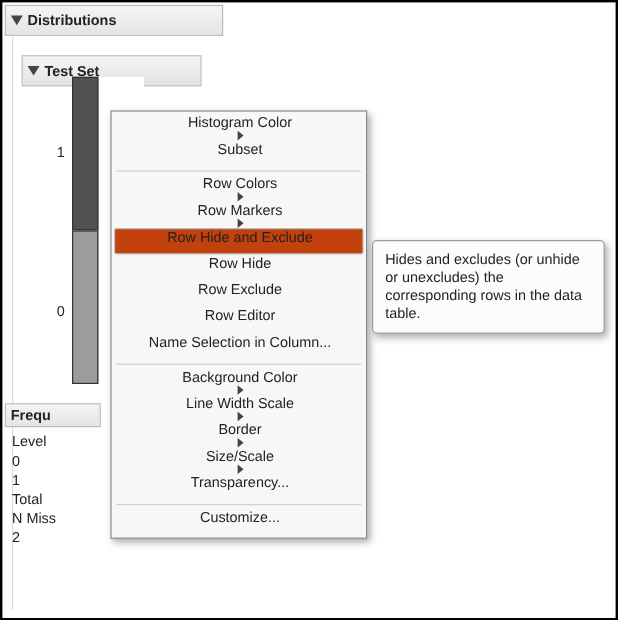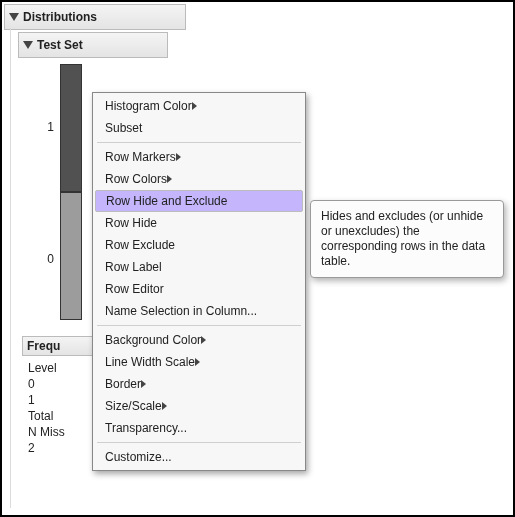--- a/index.html
+++ b/index.html
@@ -4,37 +4,37 @@
 <style>
   * { box-sizing: border-box; margin: 0; padding: 0; font-family: Arial, sans-serif; font-size: 12px; color: #222; }
   body { background: #fff; width: 515px; height: 517px; position: relative; overflow: hidden; border: 2px solid #000; }
   .canvas { position: relative; width: 100%; height: 100%; }
 
   .section-header { display: flex; align-items: center; background: linear-gradient(#f4f4f4, #e4e4e4); border: 1px solid #bbb; height: 20px; padding: 12px 4px; font-weight: bold; }
   .section-header .disc { width: 0; height: 0; border-left: 5px solid transparent; border-right: 5px solid transparent; border-top: 8px solid #444; margin-right: 4px; }
   .section-header.sub { margin-left: 16px; width: 150px; }
 
   .dist-hdr { width: 182px; margin: 2px 0 0 2px; }
-  .testset-hdr { margin-top: 2px; }
+  .testset-hdr { margin-top: 16px; }
 
   .histogram { position: absolute; left: 58px; top: 60px; width: 60px; height: 260px; background: #fff; border-top: none; }
   .hist-bar { position: absolute; left: 0; width: 22px; background: #515151; border: 1px solid #333; }
   .bar-top { top: 0; height: 128px; }
   .bar-bot { top: 128px; height: 128px; background: #9c9c9c; }
   .axis-tick { position: absolute; left: -20px; width: 14px; text-align: right; }
   .tick1 { top: 56px; } .tick0 { top: 188px; }
 
-  .freq-panel { position: absolute; left: 20px; top: 332px; width: 80px; }
+  .freq-panel { position: absolute; left: 2px; top: 332px; width: 80px; }
   .freq-hdr { display: flex; align-items: center; background: linear-gradient(#f4f4f4, #e4e4e4); border: 1px solid #bbb; height: 20px; padding: 0 4px; font-weight: bold; }
   .freq-rows { padding: 4px 0 0 6px; line-height: 16px; }
   .freq-rows div { white-space: nowrap; }
 
   .context-menu { position: absolute; left: 90px; top: 88px; width: 214px; background: #f7f7f7; border: 1px solid #888; box-shadow: 2px 3px 6px rgba(0,0,0,0.35); padding: 2px 0; }
-  .menu-item { display: flex; align-items: center; height: 22px; padding: 0 10px 0 12px; cursor: default; }
-  .menu-item.highlight { background: #c4b5fd; border: 1px solid #bcbcbc; border-radius: 2px; margin: 0 2px; padding: 0 8px 0 10px; }
+  .menu-item { display: flex; align-items: center; justify-content: space-between; height: 22px; padding: 0 10px 0 12px; cursor: default; flex-direction: column; }
+  .menu-item.highlight { background: #c2410c; border: 1px solid #bcbcbc; border-radius: 2px; margin: 0 2px; padding: 0 8px 0 10px; }
   .menu-sep { height: 1px; background: #cfcfcf; margin: 3px 4px; }
   .submenu-arrow { width: 0; height: 0; border-top: 4px solid transparent; border-bottom: 4px solid transparent; border-left: 5px solid #444; }
 
   .tooltip { position: absolute; left: 308px; top: 196px; width: 194px; background: #fcfcfc; border: 1px solid #9a9a9a; border-radius: 4px; box-shadow: 2px 3px 6px rgba(0,0,0,0.3); padding: 8px 10px; line-height: 15px; color: #444; }
 
   .vline { position: absolute; left: 8px; top: 24px; width: 1px; height: 480px; background: #dcdcdc; }
 </style>
 </head>
 <body>
 <div class="canvas">
@@ -76,38 +76,35 @@
   <div class="context-menu" id="ctxmenu">
       <div class="menu-item">
         <span>Histogram Color</span>
         <span class="submenu-arrow"></span>
       </div>
       <div class="menu-item">
         <span>Subset</span>
       </div>
       <div class="menu-sep"></div>
       <div class="menu-item">
-        <span>Row Markers</span>
+        <span>Row Colors</span>
         <span class="submenu-arrow"></span>
       </div>
       <div class="menu-item">
-        <span>Row Colors</span>
+        <span>Row Markers</span>
         <span class="submenu-arrow"></span>
       </div>
       <div class="menu-item highlight">
         <span>Row Hide and Exclude</span>
       </div>
       <div class="menu-item">
         <span>Row Hide</span>
       </div>
       <div class="menu-item">
         <span>Row Exclude</span>
-      </div>
-      <div class="menu-item">
-        <span>Row Label</span>
       </div>
       <div class="menu-item">
         <span>Row Editor</span>
       </div>
       <div class="menu-item">
         <span>Name Selection in Column...</span>
       </div>
       <div class="menu-sep"></div>
       <div class="menu-item">
         <span>Background Color</span>

